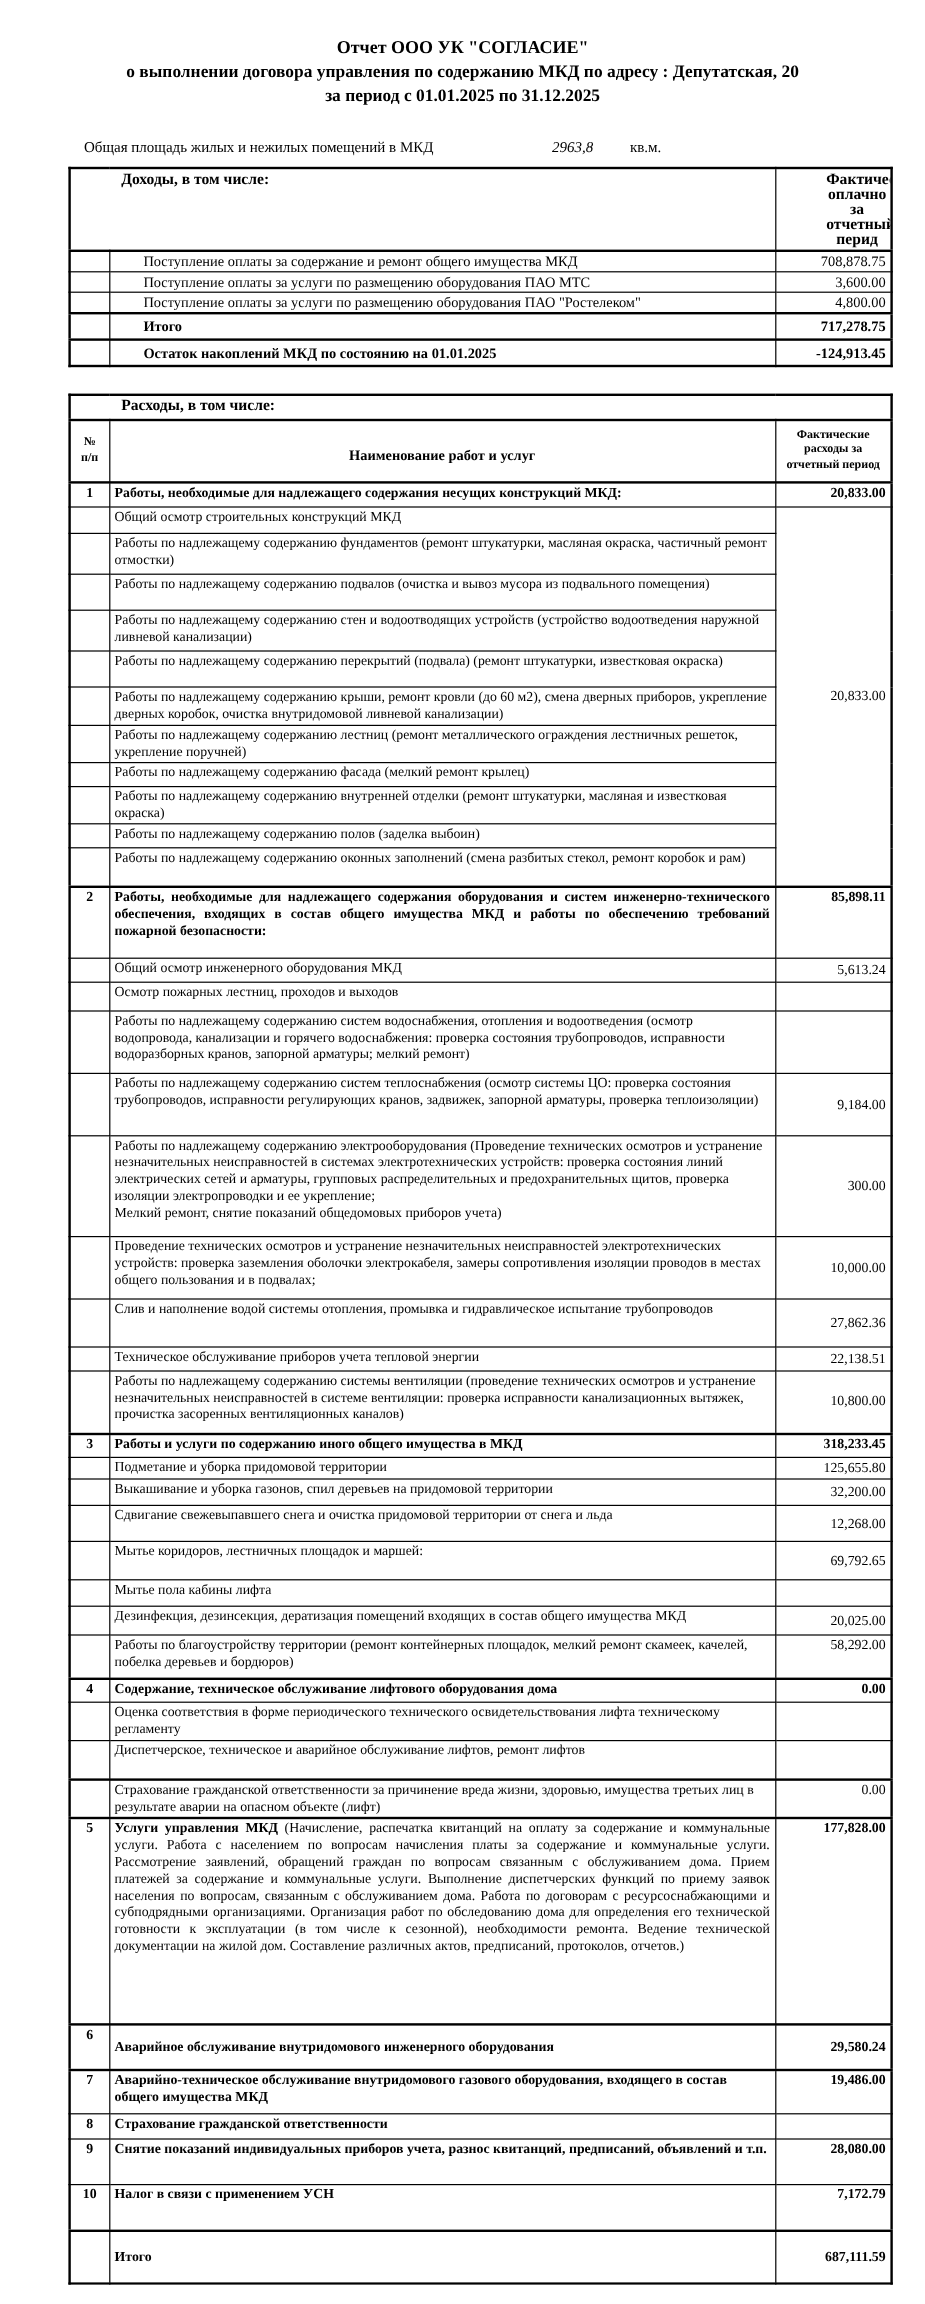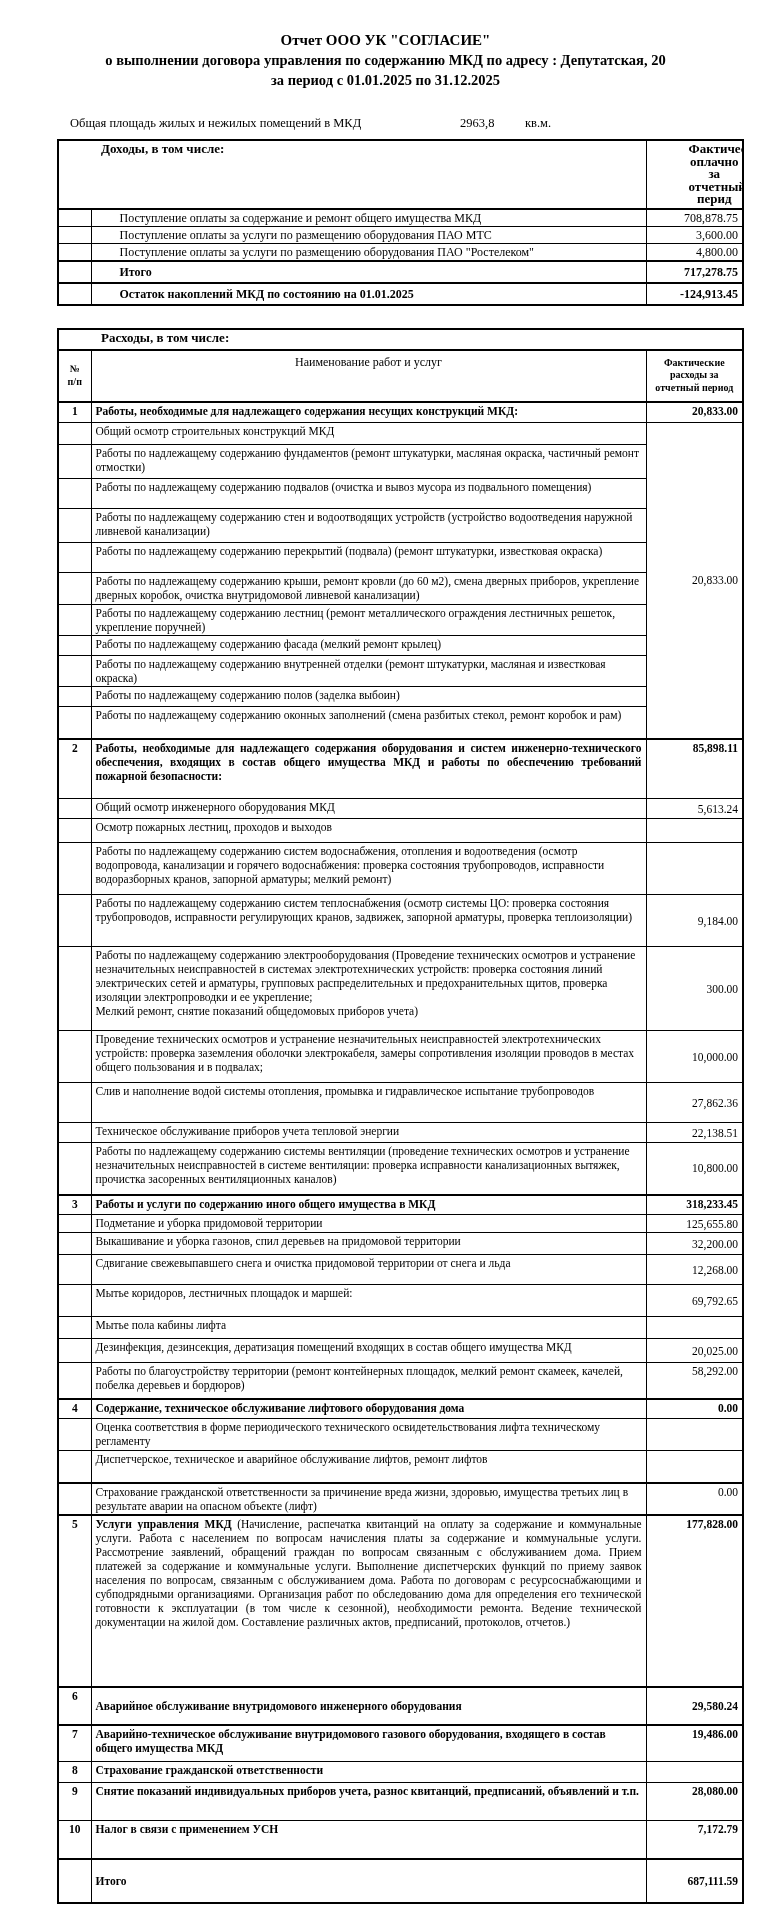--- a/index.html
+++ b/index.html
@@ -14,37 +14,37 @@
 
   
   .title-block { text-align: center; font-weight: bold; }
   .title-line1 { font-size: 15px; line-height: 20px; }
   .title-line2 { font-size: 14.5px; line-height: 20px; }
   .title-line3 { font-size: 14.5px; line-height: 20px; }
 
   
   .area-line { margin: 26px 4px 0 70px; font-size: 12.5px; display: flex; }
   .area-label { width: 390px; }
-  .area-value { width: 65px; }
+  .area-value { width: 65px; font-style: italic; }
   .area-unit  { width: 60px; }
 
   
   table { border-collapse: collapse; table-layout: fixed; margin-left: 57px; width: 685px; }
   td { border: 1px solid #000; vertical-align: top; padding: 1px 4px; line-height: 14px; overflow: hidden; }
   .outer { border: 2px solid #000; }
   col.c-num  { width: 33px; }
   col.c-name { width: 555px; }
   col.c-val  { width: 97px; }
 
   .b2t { border-top: 2px solid #000 !important; }
   .b2b { border-bottom: 2px solid #000 !important; }
 
   .tbl-title td { font-weight: bold; font-size: 13px; padding-left: 42px; vertical-align: top; }
   .colhead { font-weight: bold; text-align: center; font-size: 10px; line-height: 12.5px; vertical-align: middle; padding: 2px; }
-  .colhead-name { font-weight: normal; text-align: center; font-size: 12px; vertical-align: top; padding-top: 4px; }
+  .colhead-name { font-weight: bold; text-align: center; font-size: 12px; vertical-align: top; padding-top: 21px; }
   .numcell { text-align: center; font-weight: bold; font-size: 11.5px; }
   .val { text-align: right; font-family: "Liberation Serif", serif; }
   .val-mid { vertical-align: middle; }
   tr.sec td.name { font-weight: bold; }
   tr.sec td.val { font-weight: bold; vertical-align: top; }
   .justify { text-align: justify; }
   .bold { font-weight: bold; }
   .income-table { margin-top: 8px; }
   .income-table td.name { font-size: 12px; padding-left: 28px; }
   .income-table td.val { font-size: 12px; }

